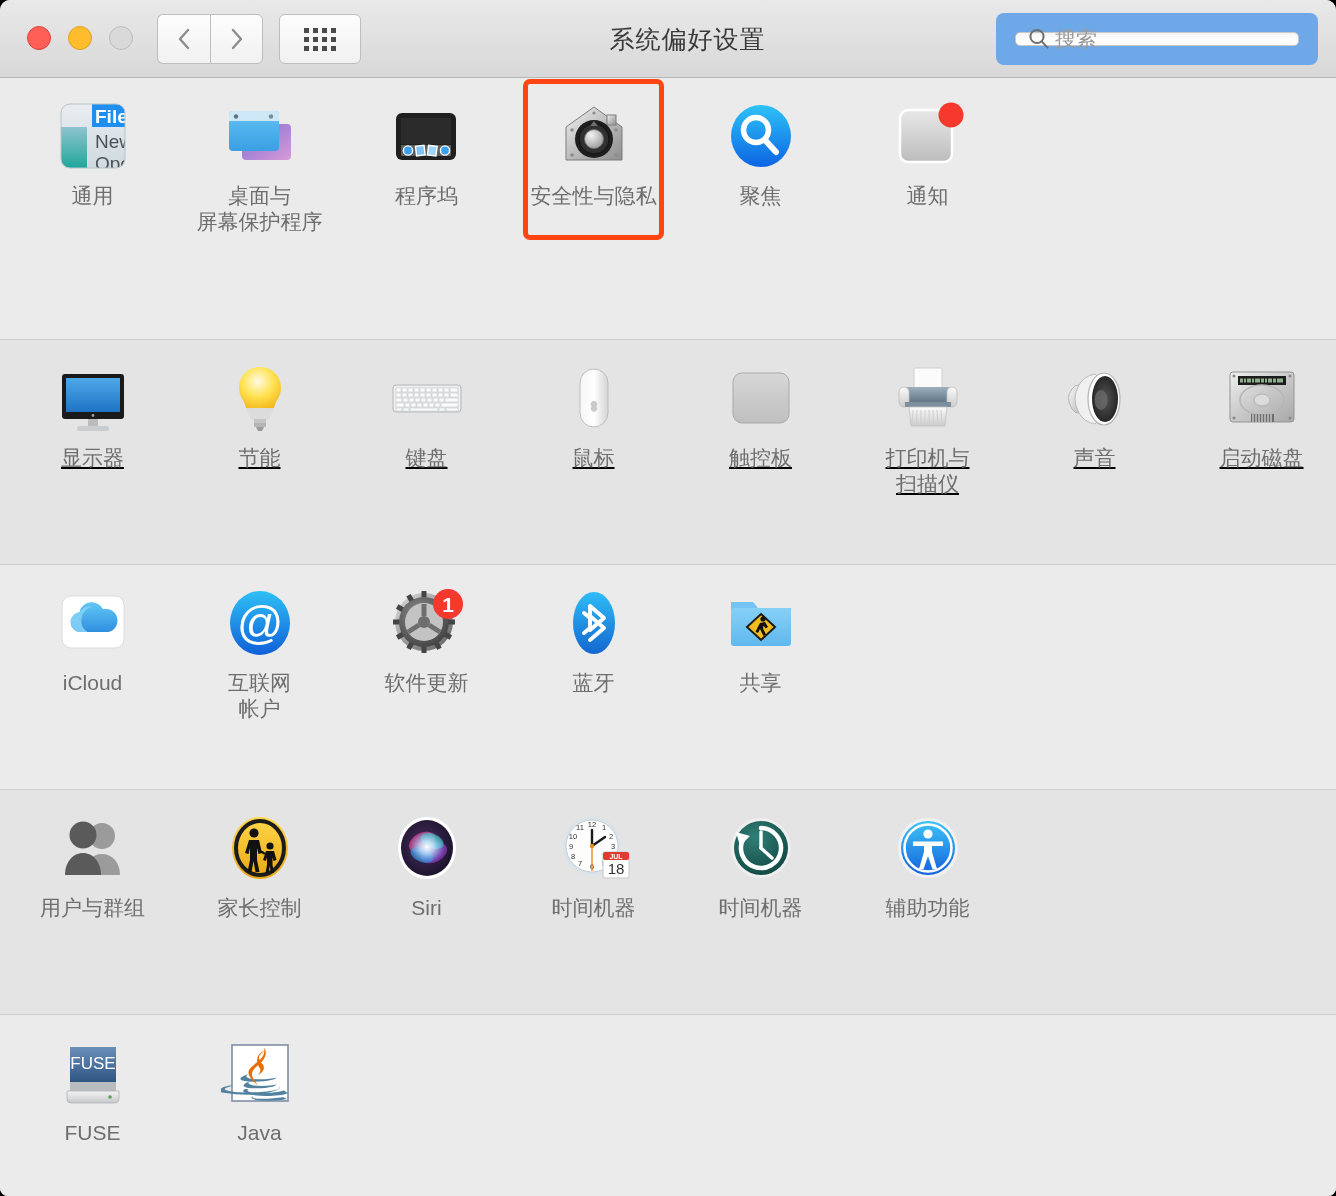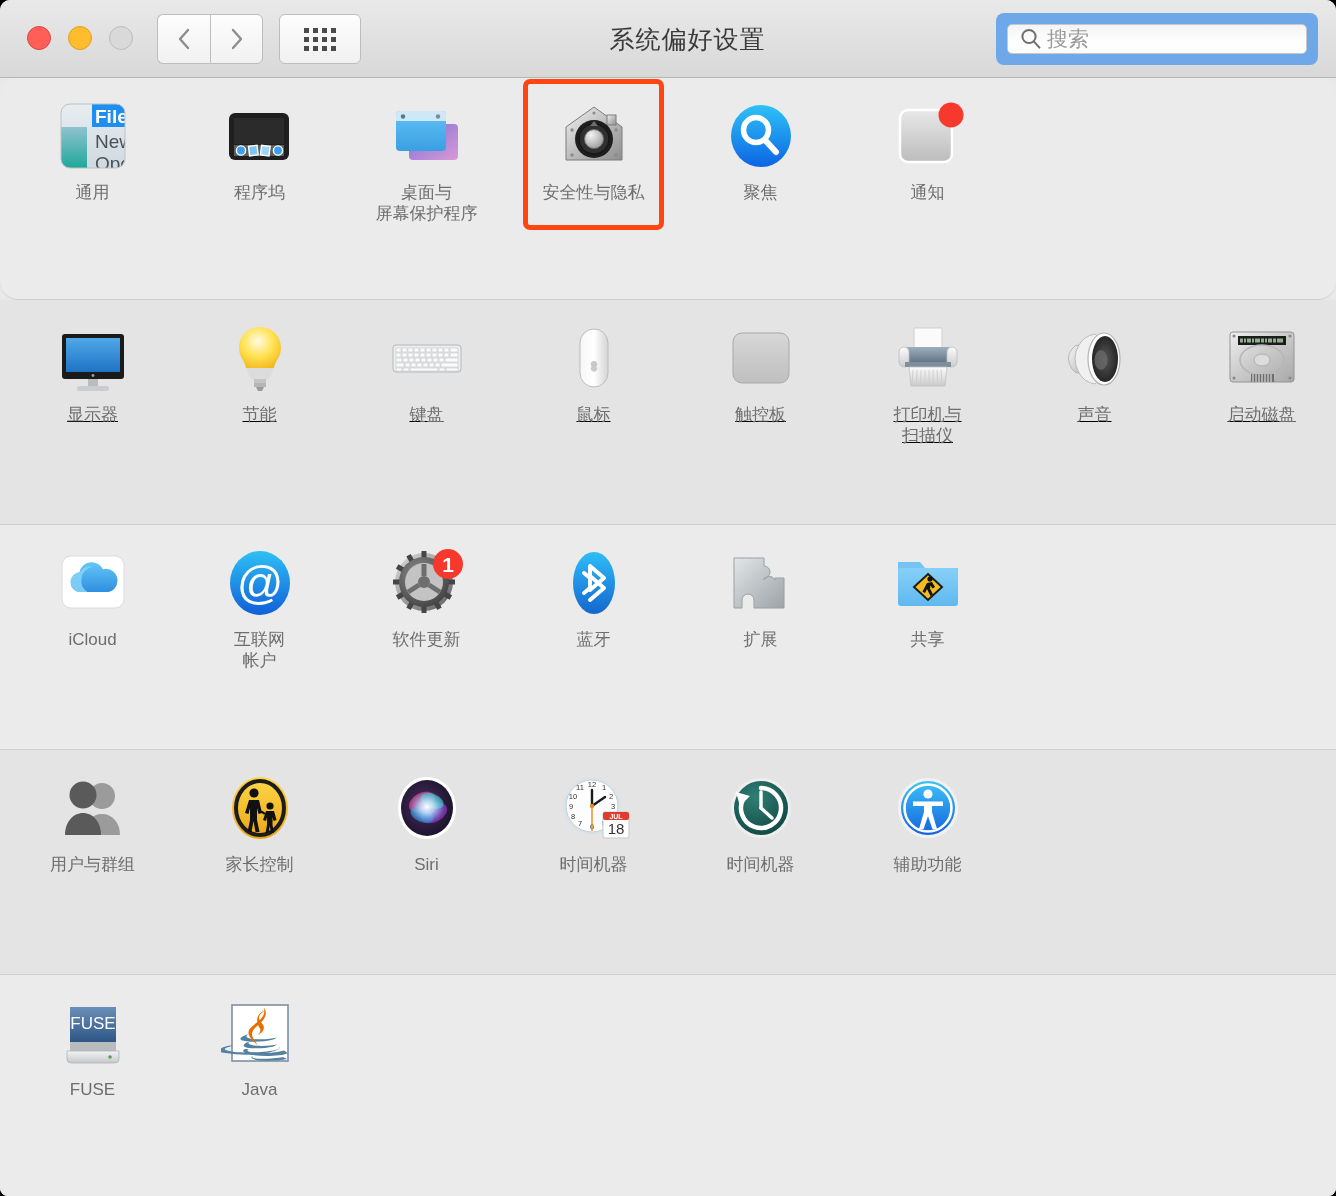--- a/index.html
+++ b/index.html
@@ -75,21 +75,21 @@
     font-size: 25px; color: #3a3a3a; letter-spacing: 1px;
     pointer-events: none;
     padding-left: 39px;
   }
 
   #searchwrap {
     position: absolute; top: 13px; right: 18px;
     width: 322px; height: 52px;
     border-radius: 8px;
     background: #6ea8e8;
-    padding: 11px;
+    padding: 19px;
     box-sizing: border-box;
   }
   #searchfield {
     width: 100%; height: 100%;
     background: linear-gradient(to bottom, #f4f4f4 0%, #fefefe 60%);
     border: 1px solid #c8c8c8;
     border-radius: 5px;
     display: flex; align-items: center;
     box-sizing: border-box;
     padding-left: 10px;
@@ -121,21 +121,21 @@
     display: flex; flex-direction: column; align-items: center;
     padding-top: 18px;
   }
   .iconbox {
     width: 80px; height: 80px;
     display: flex; align-items: center; justify-content: center;
     position: relative;
   }
   .label {
     margin-top: 7px;
-    font-size: 17px; color: #6e6e6e;
+    font-size: 21px; color: #6e6e6e;
     text-align: center; line-height: 1.22;
     white-space: pre-line;
   }
   .cell.highlight::before {
     content: "";
     position: absolute;
     left: 13px; top: 1px; right: 13px; bottom: -6px;
     border: 5px solid #ff4612;
     border-radius: 7px;
     pointer-events: none;
@@ -192,21 +192,21 @@
           <circle cx="11" cy="10.5" r="6.6" fill="none" stroke="#6d6d6d" stroke-width="2"></circle>
           <line x1="15.8" y1="15.4" x2="21.5" y2="21.6" stroke="#6d6d6d" stroke-width="2" stroke-linecap="round"></line>
         </svg>
         <span id="searchtext">搜索</span>
       </div>
     </div>
   </div>
 
   <div id="content">
 
-    <div class="row lite" style="height:222px;border-radius:18px;">
+    <div class="row lite" style="height:262px;">
       <div class="cells">
 
         <div class="cell">
           <div class="iconbox">
             <svg width="78" height="78" viewBox="0 0 78 78">
               <defs>
                   <clipPath id="gclip">
                     <rect x="7" y="7" width="64" height="64" rx="9"></rect>
                   </clipPath>
                 <linearGradient id="gg1" x1="0" y1="0" x2="0" y2="1">
@@ -228,54 +228,54 @@
               </g>
               <rect x="7" y="7" width="64" height="64" rx="9" fill="none" stroke="#b9c3c8" stroke-width="1"></rect>
             </svg>
           </div>
           <div class="label">通用</div>
         </div>
 
         <div class="cell">
           <div class="iconbox">
             <svg width="78" height="78" viewBox="0 0 78 78">
+              <defs>
+                <linearGradient id="dsp" x1="0" y1="0" x2="1" y2="1">
+                  <stop offset="0" stop-color="#7d6fd6"></stop>
+                    <stop offset="1" stop-color="#d99ad6"></stop>
+                  </linearGradient>
+                <linearGradient id="dsb" x1="0" y1="0" x2="0" y2="1">
+                  <stop offset="0" stop-color="#62c2f5"></stop>
+                    <stop offset="1" stop-color="#3a9fe3"></stop>
+                  </linearGradient>
+              </defs>
+              <rect x="21" y="27" width="49" height="36" rx="4" fill="url(#dsp)"></rect>
+              <rect x="8" y="14" width="50" height="40" rx="4" fill="url(#dsb)"></rect>
+              <path d="M8 18 a4 4 0 0 1 4 -4 h42 a4 4 0 0 1 4 4 v6 h-50 z" fill="#cfe8f8"></path>
+              <circle cx="15" cy="19.5" r="2.2" fill="#5f7380"></circle>
+              <circle cx="50" cy="19.5" r="2.2" fill="#7a8d99"></circle>
+            </svg>
+          </div>
+          <div class="label">桌面与
+屏幕保护程序</div>
+        </div>
+
+        <div class="cell">
+          <div class="iconbox">
+            <svg width="78" height="78" viewBox="0 0 78 78">
               <rect x="8" y="16" width="60" height="47" rx="6" fill="#1f1f1f"></rect>
               <rect x="13" y="21" width="50" height="26" fill="#2b2b2b"></rect>
               <rect x="13" y="48" width="50" height="11" fill="#5d5d5d"></rect>
               <circle cx="20" cy="53.5" r="4.6" fill="#3aa0ee" stroke="#fff" stroke-width="1.4"></circle>
               <rect x="28" y="48.8" width="8.6" height="9.6" fill="#7fc4f5" stroke="#fff" stroke-width="1.4" transform="rotate(-7 32 53.5)"></rect>
               <rect x="40" y="48.8" width="8.6" height="9.6" fill="#9fd5f8" stroke="#fff" stroke-width="1.4" transform="rotate(7 44 53.5)"></rect>
               <circle cx="57" cy="53.5" r="4.6" fill="#3aa0ee" stroke="#fff" stroke-width="1.4"></circle>
             </svg>
           </div>
           <div class="label">程序坞</div>
-        </div>
-
-        <div class="cell">
-          <div class="iconbox">
-            <svg width="78" height="78" viewBox="0 0 78 78">
-              <defs>
-                <linearGradient id="dsp" x1="0" y1="0" x2="1" y2="1">
-                  <stop offset="0" stop-color="#7d6fd6"></stop>
-                    <stop offset="1" stop-color="#d99ad6"></stop>
-                  </linearGradient>
-                <linearGradient id="dsb" x1="0" y1="0" x2="0" y2="1">
-                  <stop offset="0" stop-color="#62c2f5"></stop>
-                    <stop offset="1" stop-color="#3a9fe3"></stop>
-                  </linearGradient>
-              </defs>
-              <rect x="21" y="27" width="49" height="36" rx="4" fill="url(#dsp)"></rect>
-              <rect x="8" y="14" width="50" height="40" rx="4" fill="url(#dsb)"></rect>
-              <path d="M8 18 a4 4 0 0 1 4 -4 h42 a4 4 0 0 1 4 4 v6 h-50 z" fill="#cfe8f8"></path>
-              <circle cx="15" cy="19.5" r="2.2" fill="#5f7380"></circle>
-              <circle cx="50" cy="19.5" r="2.2" fill="#7a8d99"></circle>
-            </svg>
-          </div>
-          <div class="label">桌面与
-屏幕保护程序</div>
         </div>
 
 
 
         <div class="cell highlight">
           <div class="iconbox">
             <svg width="78" height="78" viewBox="0 0 78 78">
               <defs>
                 <linearGradient id="vau" x1="0" y1="0" x2="1" y2="1">
                   <stop offset="0" stop-color="#f2f2f2"></stop>
@@ -695,34 +695,20 @@
                 </defs>
               <ellipse cx="39" cy="39" rx="21" ry="31" fill="url(#btg)"></ellipse>
               <path d="M35 22 L49 34 L35 46 V22 M35 56 L49 44 L35 32" fill="none" stroke="#ffffff" stroke-width="4" stroke-linejoin="round" stroke-linecap="round"></path>
               <line x1="29" y1="29" x2="35" y2="34" stroke="#ffffff" stroke-width="4" stroke-linecap="round"></line>
               <line x1="29" y1="49" x2="35" y2="44" stroke="#ffffff" stroke-width="4" stroke-linecap="round"></line>
             </svg>
           </div>
           <div class="label">蓝牙</div>
         </div>
 
-        <div class="cell">
-          <div class="iconbox">
-            <svg width="78" height="78" viewBox="0 0 78 78">
-              <defs>
-                  <linearGradient id="exg" x1="0" y1="0" x2="1" y2="1">
-                <stop offset="0" stop-color="#e2e6e8"></stop>
-                    <stop offset="1" stop-color="#9ca3a7"></stop>
-                  </linearGradient>
-                </defs>
-              <path d="M12 14 h30 v8 a6 6 0 0 1 0 12 v2 a6 6 0 0 1 11 0 v-2 h9 v30 h-30 v-8 a6 6 0 0 0 -12 0 v8 h-8 z" fill="url(#exg)" stroke="#9aa0a4" stroke-width="1" stroke-linejoin="round"></path>
-            </svg>
-          </div>
-          <div class="label">扩展</div>
-        </div>
 
         <div class="cell">
           <div class="iconbox">
             <svg width="78" height="78" viewBox="0 0 78 78">
               <defs>
                   <linearGradient id="shg" x1="0" y1="0" x2="0" y2="1">
                 <stop offset="0" stop-color="#86d0f7"></stop>
                     <stop offset="1" stop-color="#5fb8ee"></stop>
                   </linearGradient>
                 </defs>

